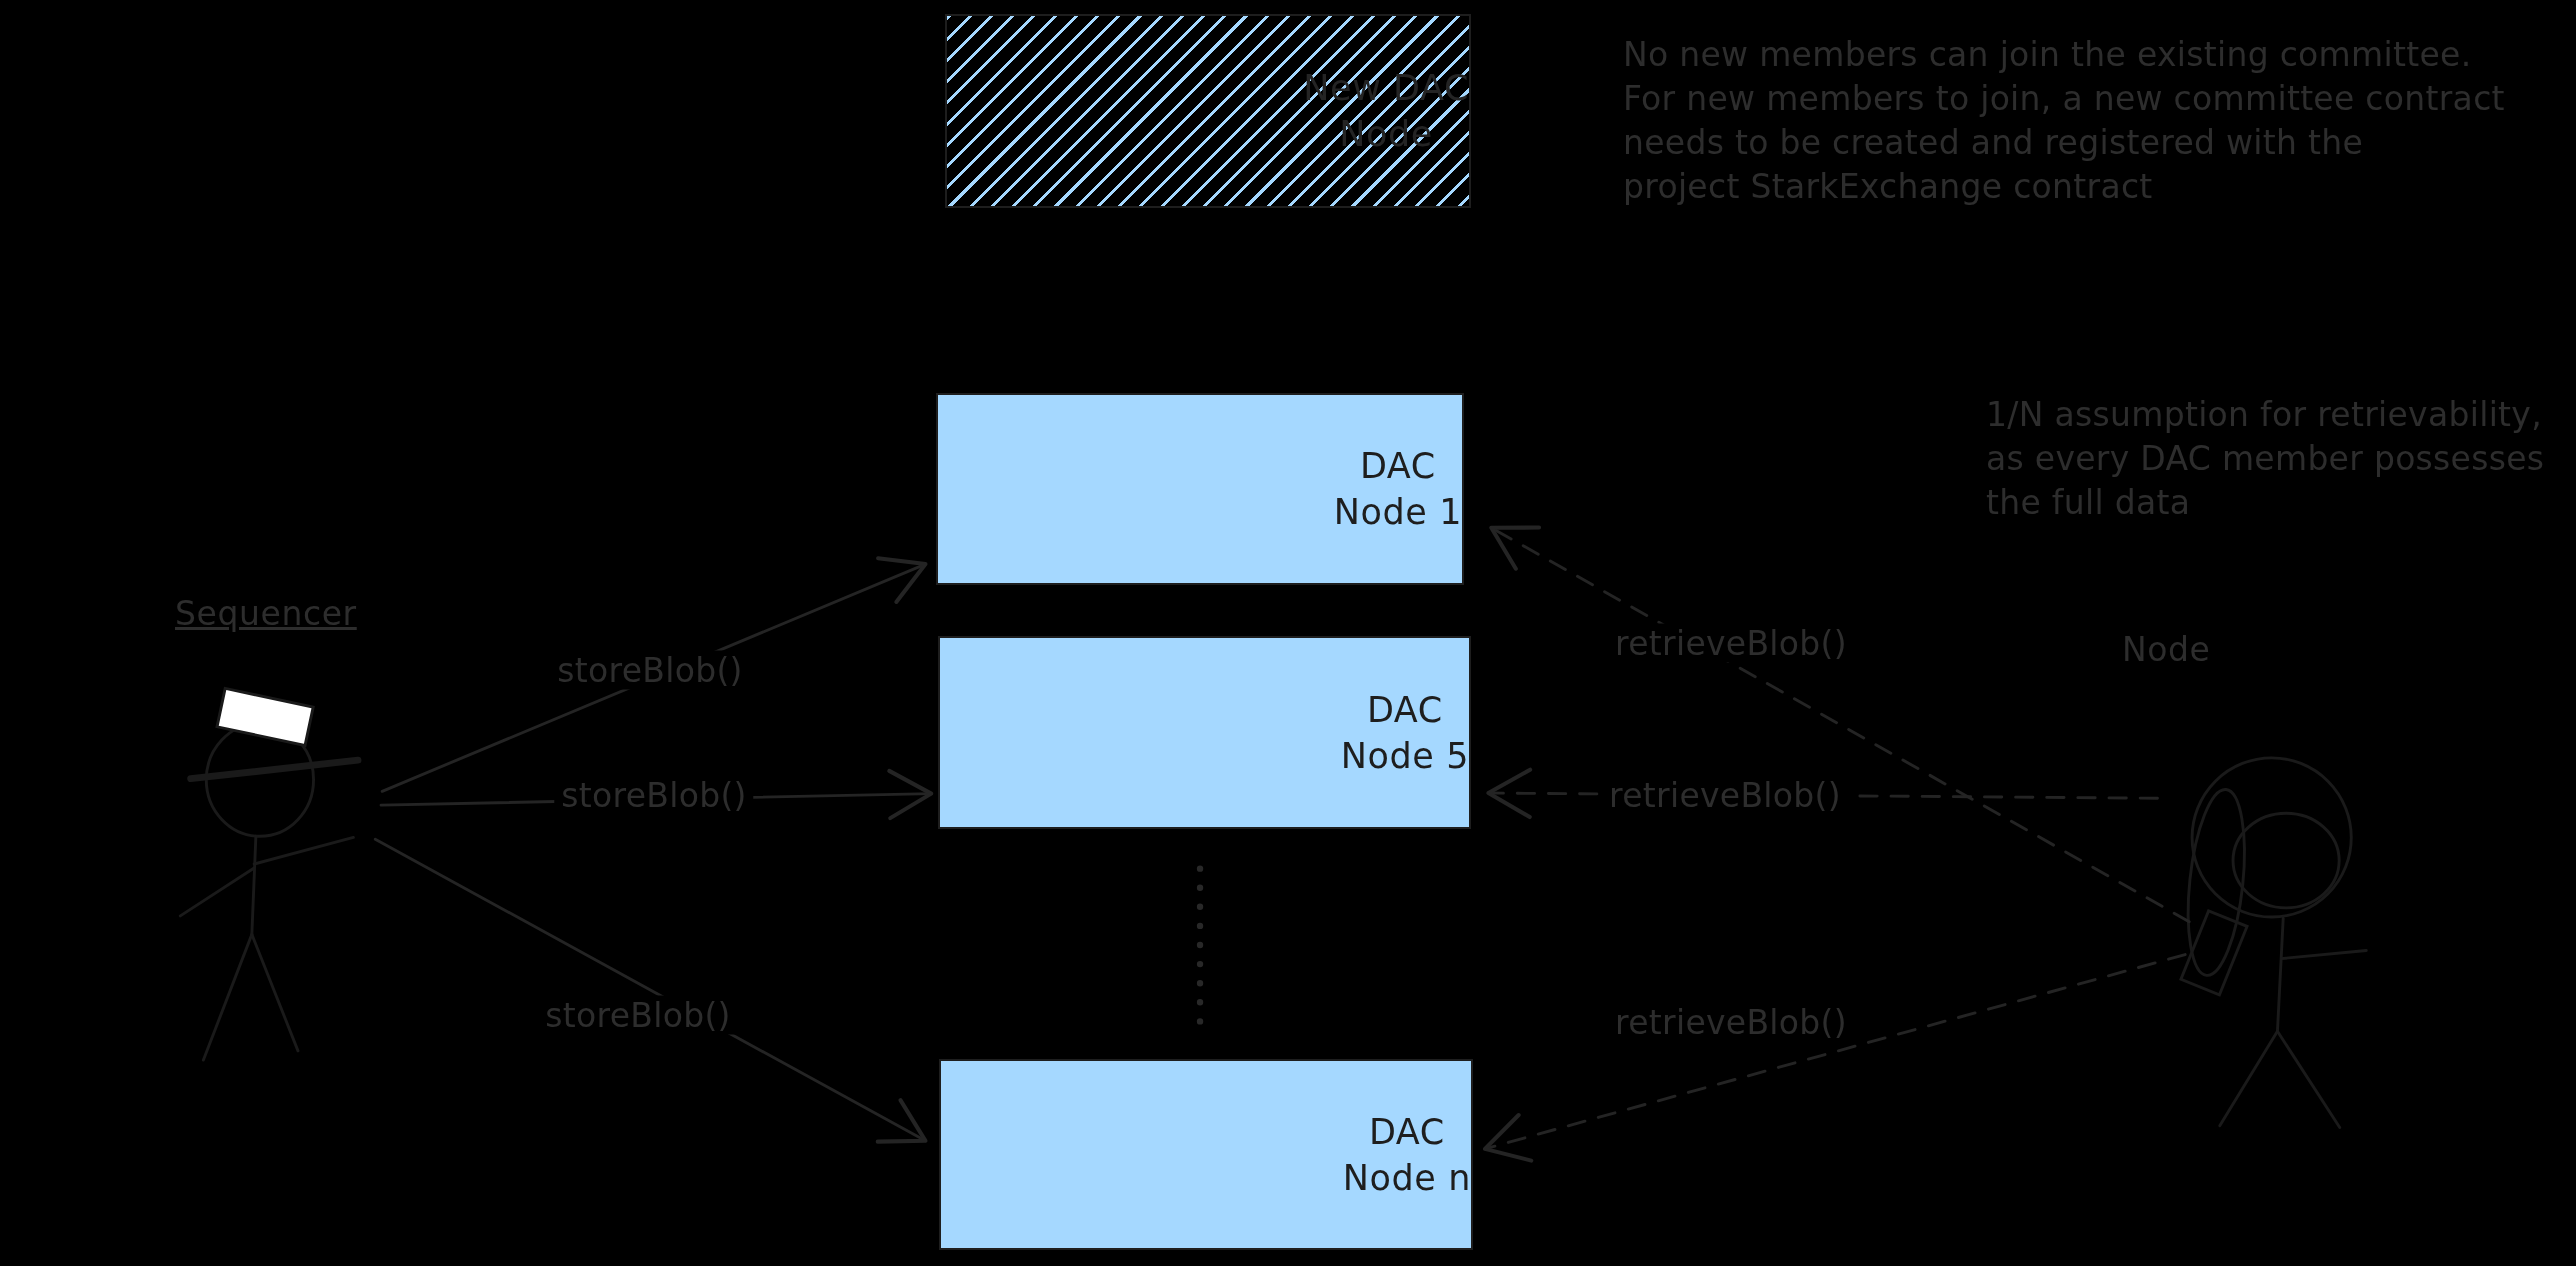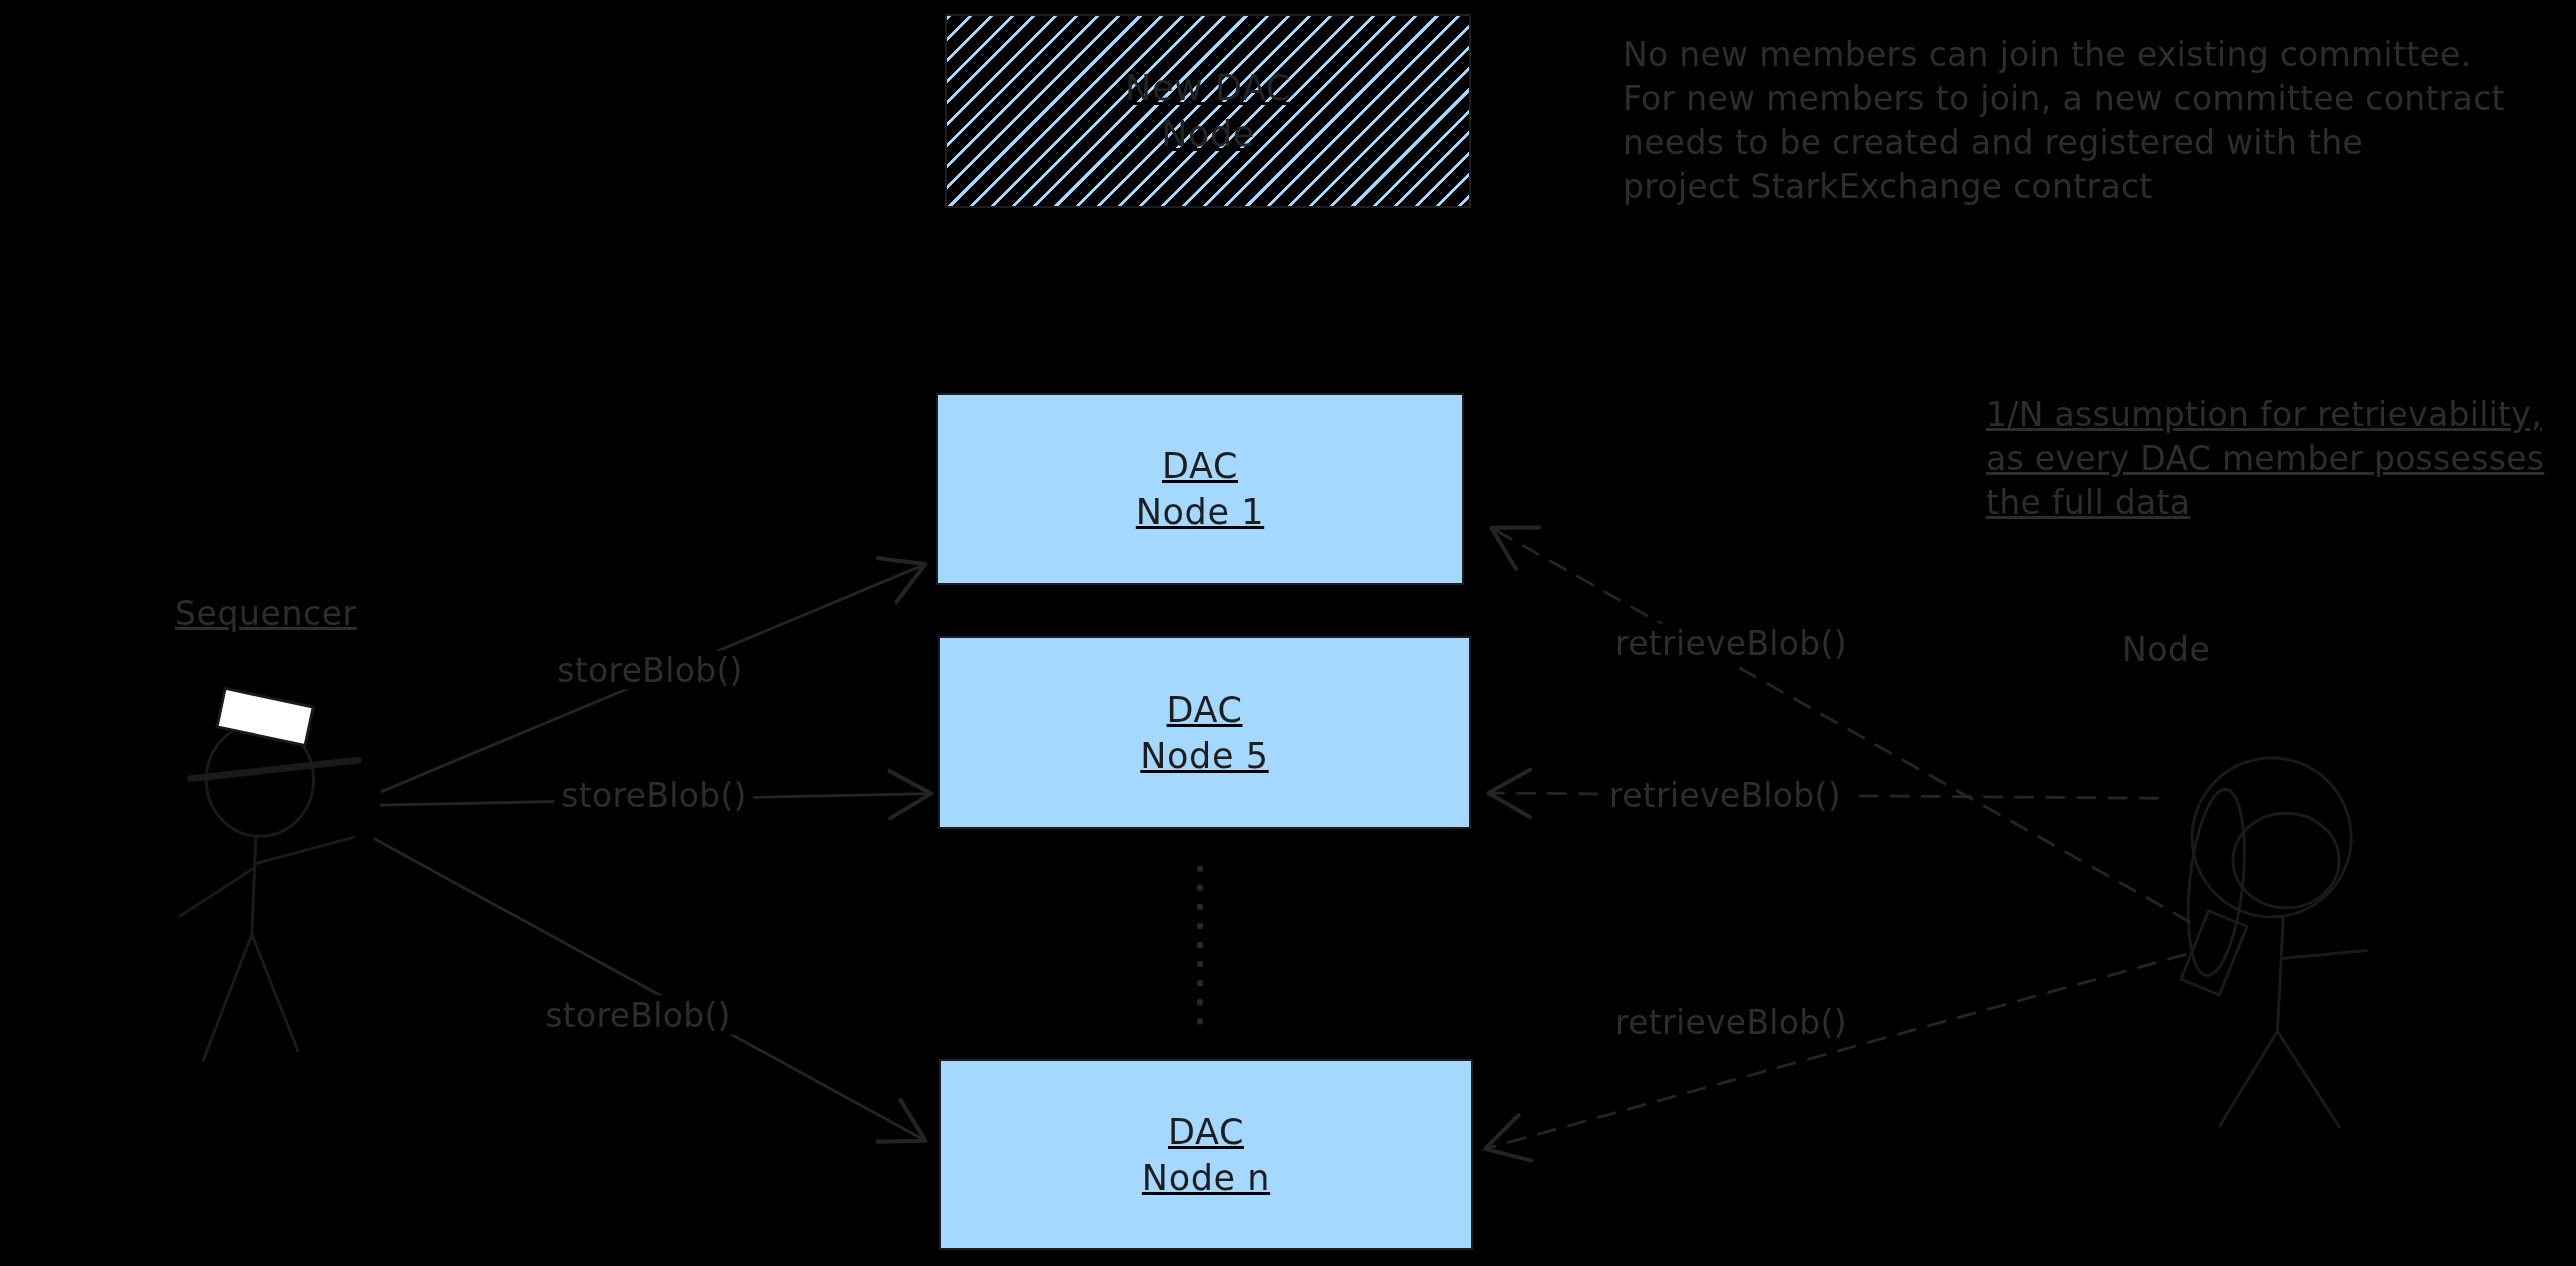--- a/index.html
+++ b/index.html
@@ -15,21 +15,21 @@
   html,body{margin:0;padding:0;background:var(--background);}
   .stage{
     position:relative;width:2576px;height:1266px;overflow:hidden;
     background:var(--background);
     font-family:"DejaVu Sans", sans-serif;
   }
   .layer{position:absolute;left:0;top:0;}
   
   .box{
     position:absolute;box-sizing:border-box;border:2.9px solid var(--outline);
-    display:flex;align-items:center;justify-content:center;text-align:center;text-decoration:underline;
+    display:flex;align-items:center;justify-content:flex-end;text-align:center;
   }
   .node-box{background:var(--node-fill);}
   .hatch-box{
     background:
       repeating-linear-gradient(135deg, var(--node-fill) 0 2.9px, transparent 2.9px 15px);
   }
   .box-label{color:var(--outline);font-size:35px;line-height:46px;letter-spacing:0.6px;}
   .hatch-box .box-label{color:#242424;}
   .box-label span{display:block;}
   
@@ -132,21 +132,21 @@
       <span>DAC</span>
       <span>Node n</span>
     </div>
   </div>
 
   <div class="note" style="left:1623px;top:33px;">No new members can join the existing committee.
 For new members to join, a new committee contract
 needs to be created and registered with the
 project StarkExchange contract</div>
 
-  <div class="note" style="left:1986px;top:393px;text-decoration:underline;">1/N assumption for retrievability,
+  <div class="note" style="left:1986px;top:393px;">1/N assumption for retrievability,
 as every DAC member possesses
 the full data</div>
 
 
   <div class="actor-label" style="left:175px;top:594px;text-decoration:underline;">Sequencer</div>
 
   <div class="actor-label" style="left:2122px;top:630px;">Node</div>
 
   <div class="edge-label" style="left:650px;top:670px;">storeBlob()</div>
   <div class="edge-label" style="left:654px;top:795px;">storeBlob()</div>

